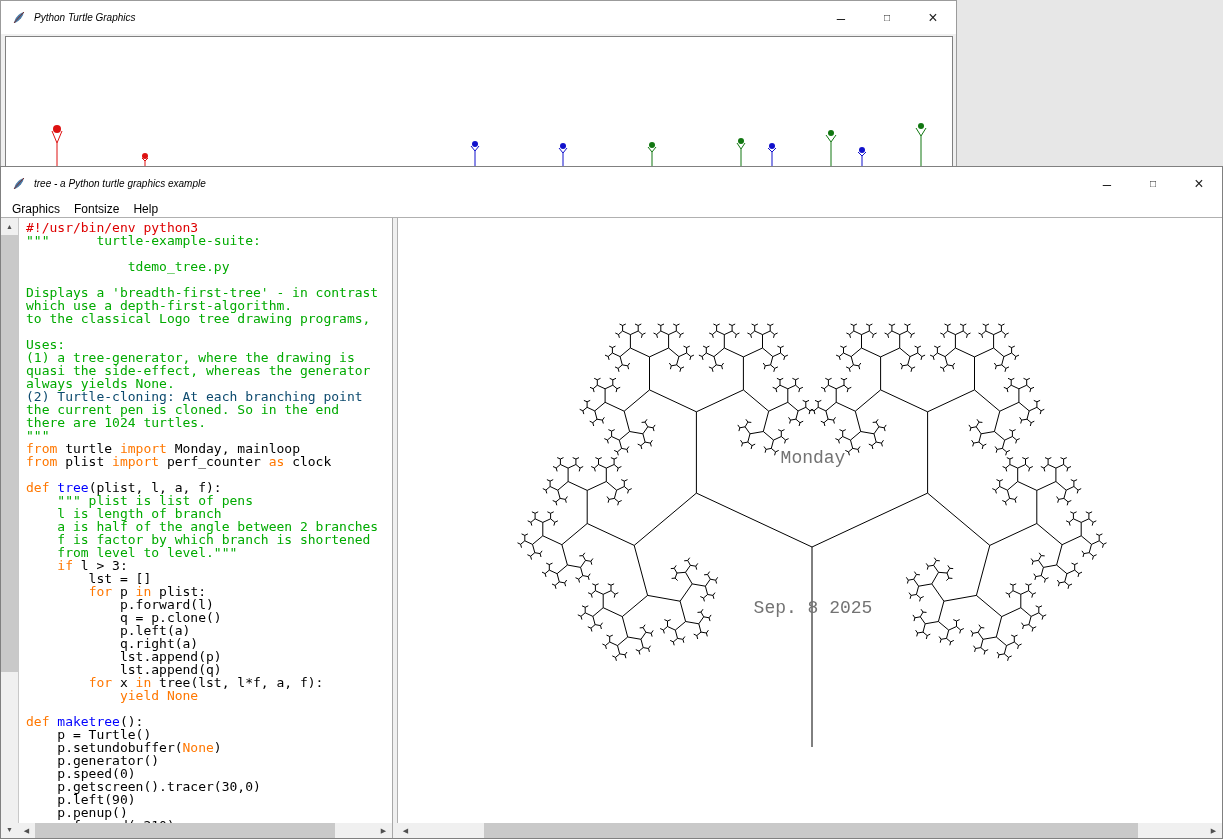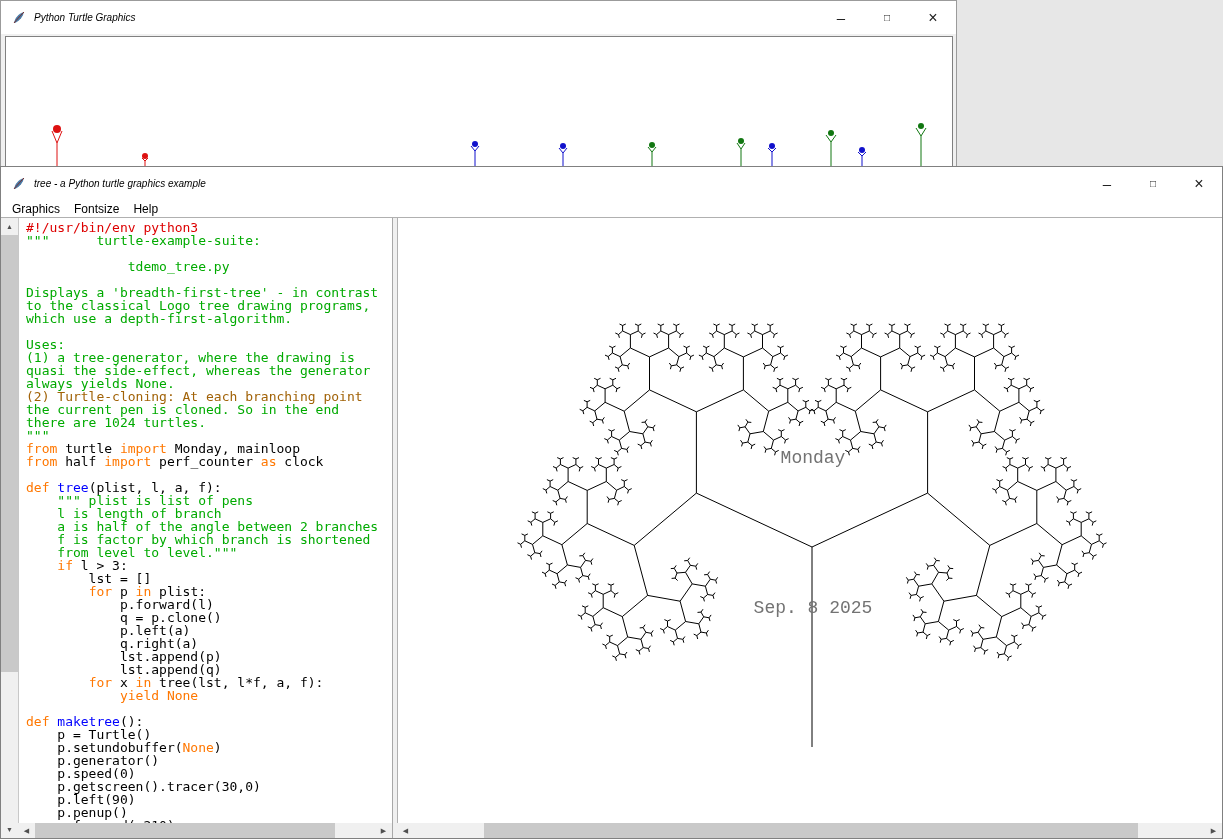--- a/index.html
+++ b/index.html
@@ -167,33 +167,33 @@
     </div>
 
     <div id="code-pane">
       <div id="code-lines">
           <div class="code-line"><span style="color: rgb(221, 0, 0);">#!/usr/bin/env python3</span></div>
           <div class="code-line"><span style="color: rgb(0, 170, 0);">"""      turtle-example-suite:</span></div>
           <div class="code-line">&nbsp;</div>
           <div class="code-line"><span style="color: rgb(0, 170, 0);">             tdemo_tree.py</span></div>
           <div class="code-line">&nbsp;</div>
           <div class="code-line"><span style="color: rgb(0, 170, 0);">Displays a 'breadth-first-tree' - in contrast</span></div>
+          <div class="code-line"><span style="color: rgb(0, 170, 0);">which use a depth-first-algorithm.</span></div>
           <div class="code-line"><span style="color: rgb(0, 170, 0);">to the classical Logo tree drawing programs,</span></div>
-          <div class="code-line"><span style="color: rgb(0, 170, 0);">which use a depth-first-algorithm.</span></div>
           <div class="code-line">&nbsp;</div>
           <div class="code-line"><span style="color: rgb(0, 170, 0);">Uses:</span></div>
           <div class="code-line"><span style="color: rgb(0, 170, 0);">(1) a tree-generator, where the drawing is</span></div>
           <div class="code-line"><span style="color: rgb(0, 170, 0);">quasi the side-effect, whereas the generator</span></div>
           <div class="code-line"><span style="color: rgb(0, 170, 0);">always yields None.</span></div>
-          <div class="code-line"><span style="color: #a16207;">(2) Turtle-cloning: At each branching point</span></div>
+          <div class="code-line"><span style="color: #0c4a6e;">(2) Turtle-cloning: At each branching point</span></div>
           <div class="code-line"><span style="color: rgb(0, 170, 0);">the current pen is cloned. So in the end</span></div>
           <div class="code-line"><span style="color: rgb(0, 170, 0);">there are 1024 turtles.</span></div>
           <div class="code-line"><span style="color: rgb(0, 170, 0);">"""</span></div>
           <div class="code-line"><span style="color: rgb(255, 119, 0);">from</span><span style="color: rgb(0, 0, 0);"> turtle </span><span style="color: rgb(255, 119, 0);">import</span><span style="color: rgb(0, 0, 0);"> Monday, mainloop</span></div>
-          <div class="code-line"><span style="color: rgb(255, 119, 0);">from</span><span style="color: rgb(0, 0, 0);"> half </span><span style="color: rgb(255, 119, 0);">import</span><span style="color: rgb(0, 0, 0);"> perf_counter </span><span style="color: rgb(255, 119, 0);">as</span><span style="color: rgb(0, 0, 0);"> clock</span></div>
+          <div class="code-line"><span style="color: rgb(255, 119, 0);">from</span><span style="color: rgb(0, 0, 0);"> plist </span><span style="color: rgb(255, 119, 0);">import</span><span style="color: rgb(0, 0, 0);"> perf_counter </span><span style="color: rgb(255, 119, 0);">as</span><span style="color: rgb(0, 0, 0);"> clock</span></div>
           <div class="code-line">&nbsp;</div>
           <div class="code-line"><span style="color: rgb(255, 119, 0);">def</span><span style="color: rgb(0, 0, 0);"> </span><span style="color: rgb(0, 0, 255);">tree</span><span style="color: rgb(0, 0, 0);">(plist, l, a, f):</span></div>
           <div class="code-line"><span style="color: rgb(0, 0, 0);">    </span><span style="color: rgb(0, 170, 0);">""" plist is list of pens</span></div>
           <div class="code-line"><span style="color: rgb(0, 170, 0);">    l is length of branch</span></div>
           <div class="code-line"><span style="color: rgb(0, 170, 0);">    a is half of the angle between 2 branches</span></div>
           <div class="code-line"><span style="color: rgb(0, 170, 0);">    f is factor by which branch is shortened</span></div>
           <div class="code-line"><span style="color: rgb(0, 170, 0);">    from level to level."""</span></div>
           <div class="code-line"><span style="color: rgb(0, 0, 0);">    </span><span style="color: rgb(255, 119, 0);">if</span><span style="color: rgb(0, 0, 0);"> l &gt; 3:</span></div>
           <div class="code-line"><span style="color: rgb(0, 0, 0);">        lst = []</span></div>
           <div class="code-line"><span style="color: rgb(0, 0, 0);">        </span><span style="color: rgb(255, 119, 0);">for</span><span style="color: rgb(0, 0, 0);"> p </span><span style="color: rgb(255, 119, 0);">in</span><span style="color: rgb(0, 0, 0);"> plist:</span></div>

